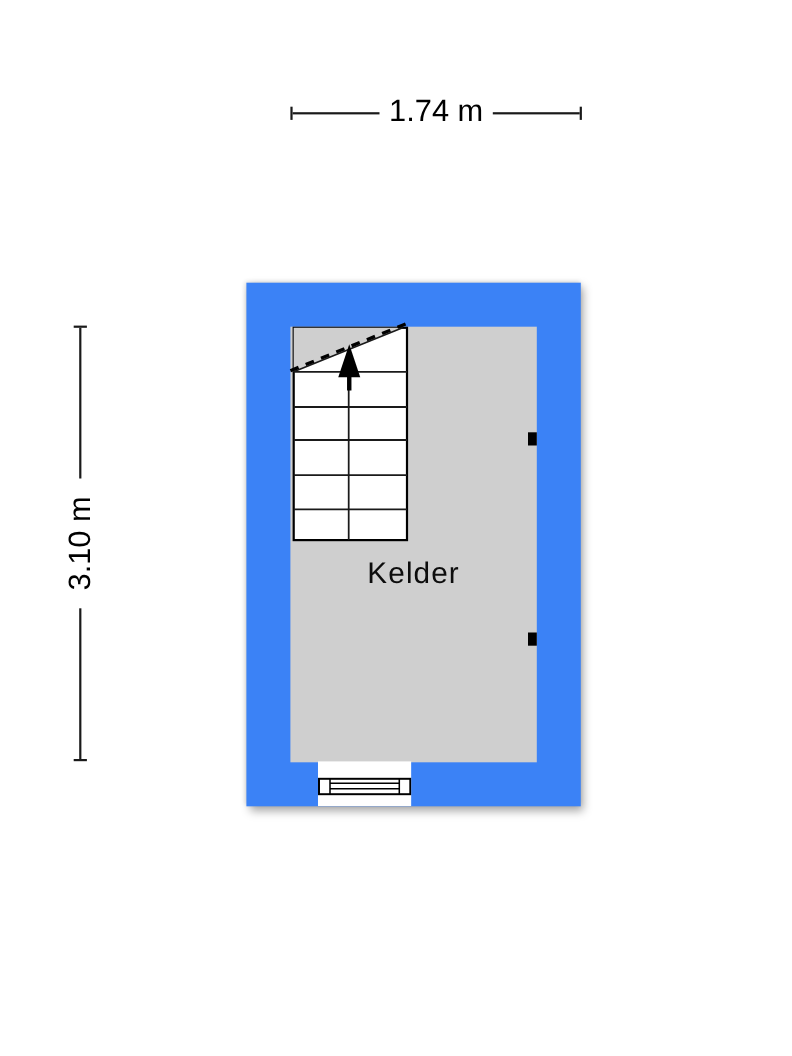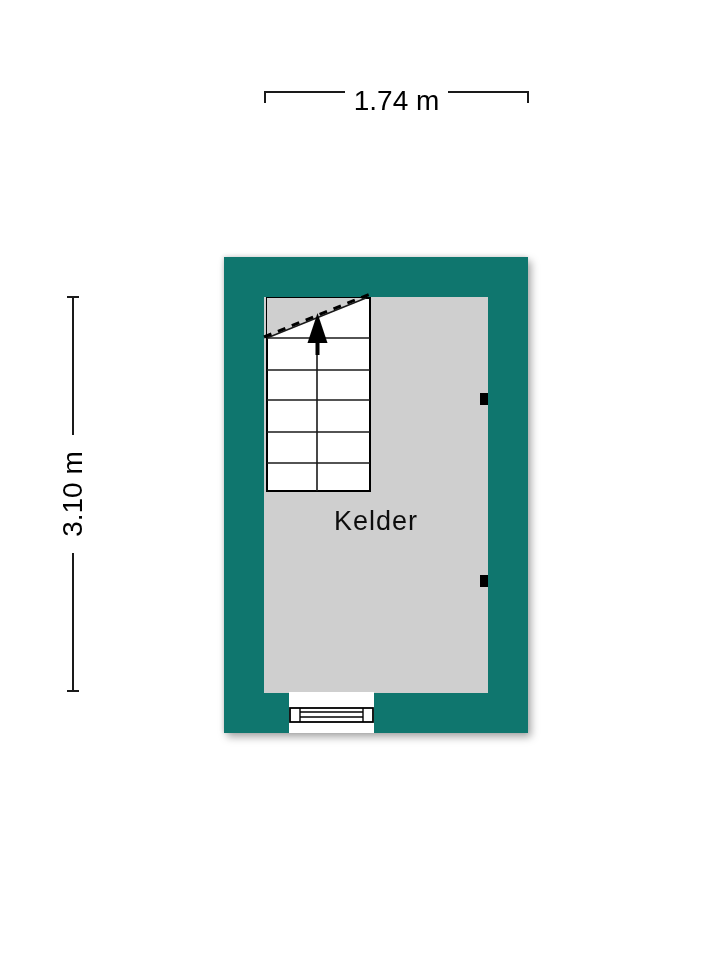--- a/index.html
+++ b/index.html
@@ -8,21 +8,21 @@
     background: #ffffff;
     font-family: "Liberation Sans", "DejaVu Sans", sans-serif;
     color: #000000;
     overflow: hidden;
   }
   #screen { position: relative; width: 720px; height: 960px; background: #ffffff; }
 
   
   .dim-h {
     position: absolute; left: 264px; top: 91px; width: 265px; height: 24px;
-    display: flex; 
+    display: flex; align-items: center;
   }
   .dim-h .tick { width: 2px; height: 12px; background: #1a1a1a; }
   .dim-h .dline { flex: 1; height: 2px; background: #1a1a1a; }
   .dim-h .dlabel {
     padding: 0 9px; font-size: 28px; line-height: 24px; white-space: nowrap;
     transform: translateY(-2px);
   }
 
   .dim-v {
     position: absolute; left: 60px; top: 296px; width: 26px; height: 396px;
@@ -33,21 +33,21 @@
   .dim-v .vlabel { position: relative; width: 26px; height: 118px; }
   .dim-v .vlabel span {
     position: absolute; top: 50%; left: 50%;
     transform: translate(-50%, -50%) rotate(-90deg);
     font-size: 28px; white-space: nowrap;
   }
 
   
   .plan {
     position: absolute; left: 224px; top: 257px; width: 304px; height: 476px;
-    background: #0f766e;
+    background: #3b82f6;
     box-shadow: 3px 4px 8px rgba(0,0,0,0.35), -1px -1px 4px rgba(0,0,0,0.12);
   }
   .plan .floor {
     position: absolute; left: 40px; top: 40px; width: 224px; height: 396px;
     background: #cfcfcf;
   }
   .stair-svg { position: absolute; left: 42px; top: 40px; overflow: visible; }
   .window-svg { position: absolute; left: 65px; top: 435px; }
   .wall-stub { position: absolute; width: 8px; height: 12px; background: #000000; }
   .wall-stub.s1 { left: 256px; top: 136px; }

